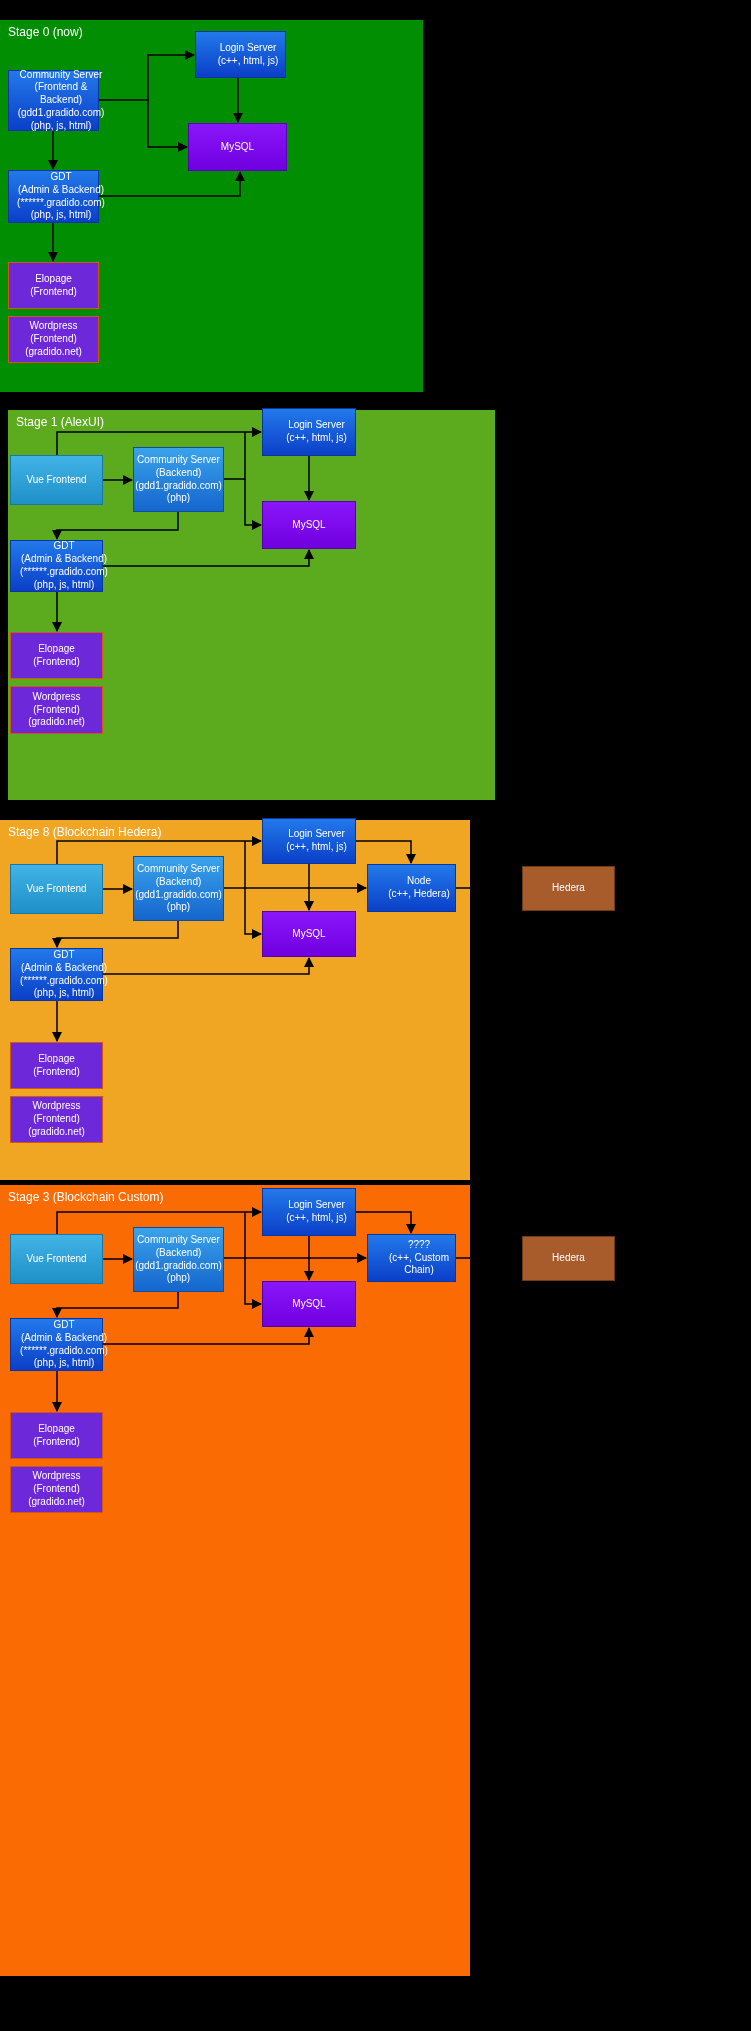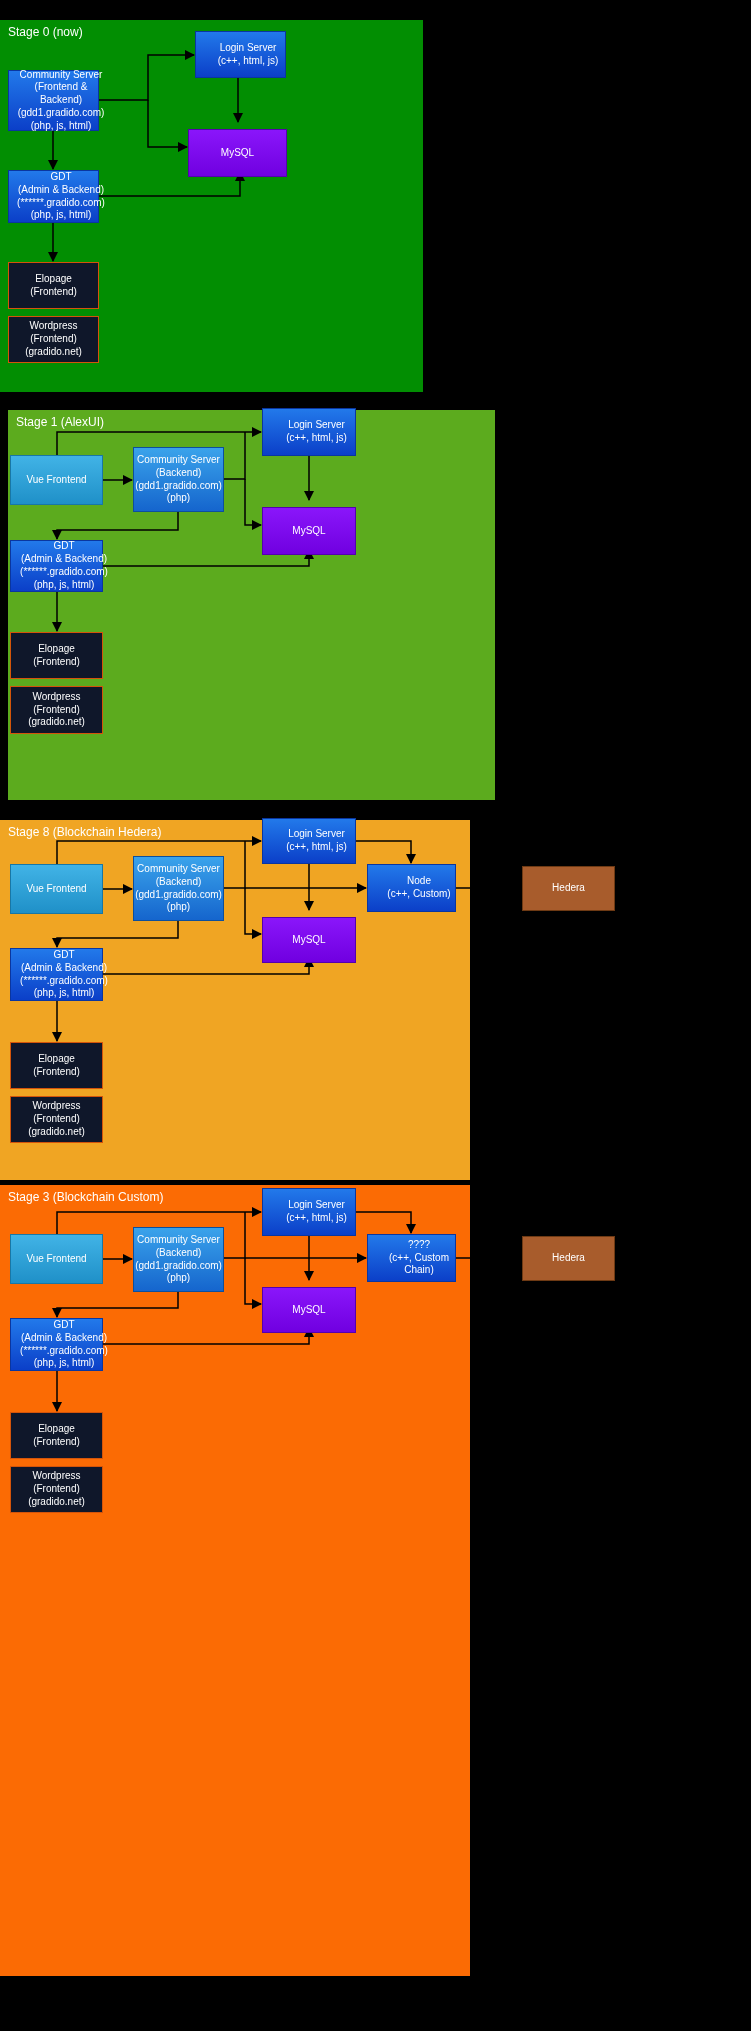--- a/index.html
+++ b/index.html
@@ -12,22 +12,22 @@
   #s2{left:0;top:800px;width:470px;height:360px;background:#f0a523;}
   #s3{left:0;top:1165px;width:470px;height:791px;background:#fb6b04;}
   #wires{position:absolute;left:0;top:0;z-index:2;pointer-events:none;}
   #wires polyline{fill:none;stroke:#000;stroke-width:1.5;}
   .node{position:absolute;z-index:3;display:flex;align-items:center;justify-content:center;
         text-align:center;white-space:pre-line;color:#fff;font-size:10px;line-height:1.28;
         border:1px solid transparent;box-sizing:border-box;padding:1px;}
   .blue{background:linear-gradient(180deg,#2279ea,#0b3fc8);border-color:#0a36a0;padding-left:16px;}
   .cblue{background:linear-gradient(180deg,#3aa3eb,#1565cd);border-color:#0d4f9c;}
   .vblue{background:linear-gradient(180deg,#41b3e6,#1f90c8);border-color:#1877a6;}
-  .purple{background:linear-gradient(180deg,#8a16fa,#7000e0);border-color:#5500ae;margin-top:6px;}
-  .orangebox{background:#0f172a;border-color:#d4540a;}
+  .purple{background:linear-gradient(180deg,#8a16fa,#7000e0);border-color:#5500ae;}
+  .orangebox{background:#6d28d9;border-color:#d4540a;}
   .brown{background:#a85c2c;border-color:#6e3a14;margin-left:35px;}
 </style>
 </head>
 <body>
 
 <div id="canvas">
 
   <div id="s0" class="stage">
     <div class="stage-title">Stage 0 (now)</div>
   </div>
@@ -125,21 +125,21 @@
 (gradido.net)</div>
 
   <div class="node blue" style="left:262px;top:818px;width:94px;height:46px;">Login Server
 (c++, html, js)</div>
   <div class="node vblue" style="left:10px;top:864px;width:93px;height:50px;">Vue Frontend</div>
   <div class="node cblue" style="left:133px;top:856px;width:91px;height:65px;">Community Server
 (Backend)
 (gdd1.gradido.com)
 (php)</div>
   <div class="node blue" style="left:367px;top:864px;width:89px;height:48px;">Node
-(c++, Custom)</div>
+(c++, Hedera)</div>
   <div class="node purple" style="left:262px;top:911px;width:94px;height:46px;">MySQL</div>
   <div class="node blue" style="left:10px;top:948px;width:93px;height:53px;">GDT
 (Admin &amp; Backend)
 (******.gradido.com)
 (php, js, html)</div>
   <div class="node orangebox" style="left:10px;top:1042px;width:93px;height:47px;">Elopage
 (Frontend)</div>
   <div class="node orangebox" style="left:10px;top:1096px;width:93px;height:47px;">Wordpress
 (Frontend)
 (gradido.net)</div>

